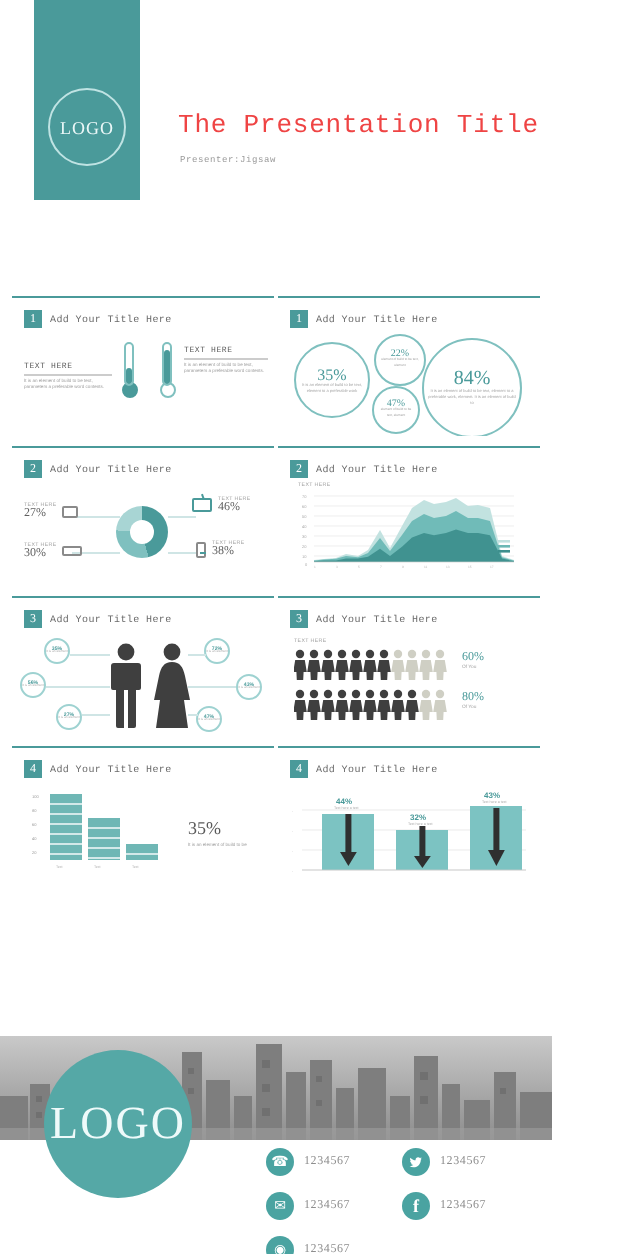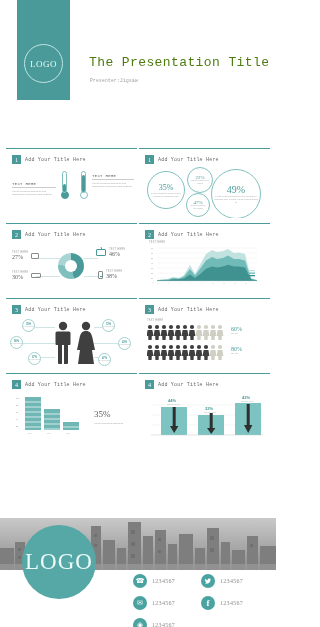--- a/index.html
+++ b/index.html
@@ -26,21 +26,21 @@
     position:absolute; left:24px; top:44px;
     width:39px; height:39px; border-radius:50%;
     border:1.4px solid #bfe3e3;
     display:flex; align-items:center; justify-content:center;
     color:#eaf7f7; font-size:9px; letter-spacing:0.5px;
     font-family:"Liberation Serif", serif;
   }
   .title-main {
     position:absolute; left:89px; top:55px;
     font-family:"Liberation Mono", monospace;
-    font-size:13px; color:#4d7c0f; letter-spacing:0.4px;
+    font-size:13px; color:#ef4444; letter-spacing:0.4px;
   }
   .title-sub {
     position:absolute; left:90px; top:78px;
     font-family:"Liberation Mono", monospace;
     font-size:4.5px; color:#9a9a9a; letter-spacing:0.3px;
   }
 
   
   .slides-grid {
     position:absolute; top:128px; left:0;
@@ -187,21 +187,21 @@
     </div>
     <div class="bub" style="left:48px; top:18px; width:26px; height:26px;">
       <div class="pc" style="font-size:5px;">22%</div>
       <div class="tx" style="font-size:1.6px;">element of build to be text, element</div>
     </div>
     <div class="bub" style="left:47px; top:44px; width:24px; height:24px;">
       <div class="pc" style="font-size:5px;">47%</div>
       <div class="tx" style="font-size:1.6px;">element of build to be text, element</div>
     </div>
     <div class="bub" style="left:72px; top:20px; width:50px; height:50px;">
-      <div class="pc" style="font-size:10px;">49%</div>
+      <div class="pc" style="font-size:10px;">84%</div>
       <div class="tx">It is an element of build to be text, element to a preferable work, element. It is an element of build to</div>
     </div>
   </div>
 
   <div class="slide col-l row2">
     <div class="sl-head">
       <div class="sl-num">2</div>
       <div class="sl-title">Add Your Title Here</div>
     </div>
 

